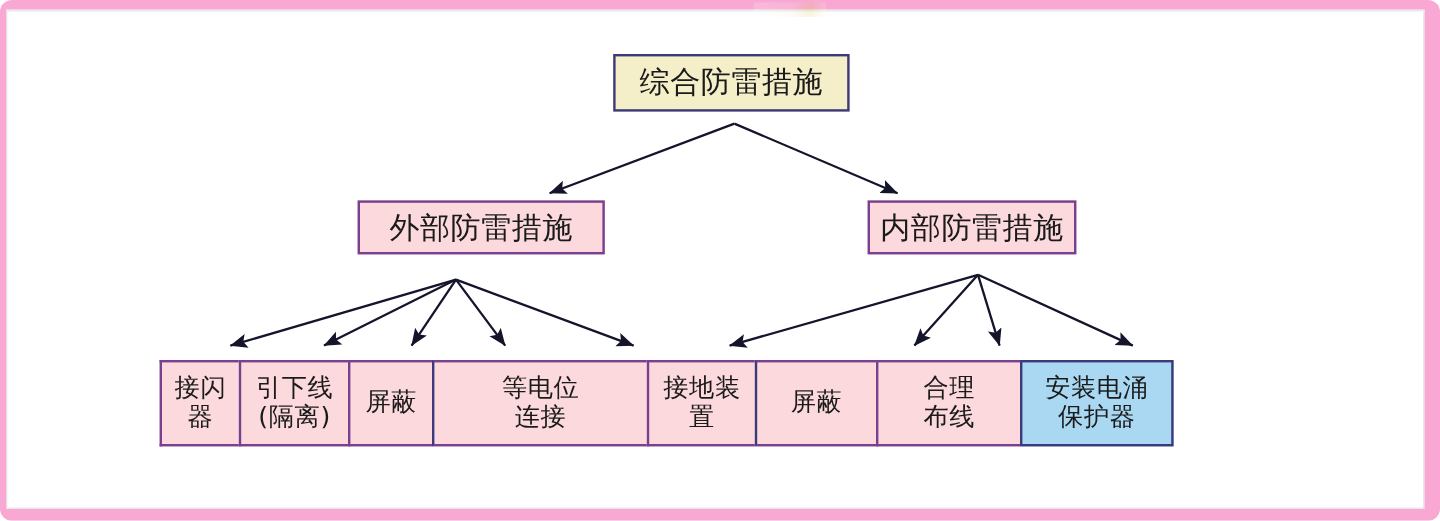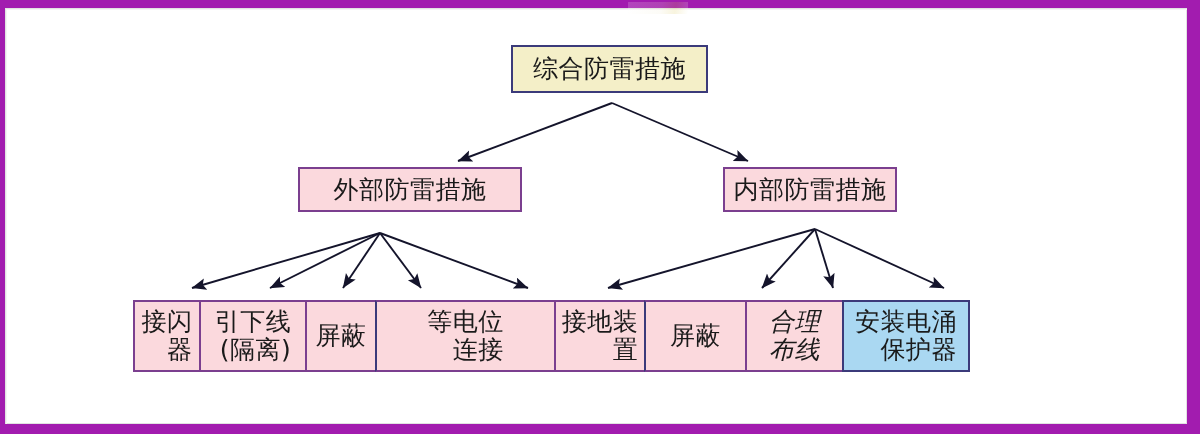--- a/index.html
+++ b/index.html
@@ -4,23 +4,24 @@
 <style>
   html, body {
     margin: 0;
     padding: 0;
     background: #ffffff;
   }
   #canvas {
     position: relative;
     width: 1200px;
     height: 434px;
-    background: #a21caf;
+    background: #f9a8d4;
     font-family: "DejaVu Sans", "Liberation Sans", sans-serif;
     overflow: hidden;
+    border-radius: 10px;
   }
   
   .frame {
     position: absolute;
     left: 5px;
     top: 8px;
     width: 1182px;
     height: 416px;
     border: 1px solid #e2e2e2;
     box-sizing: border-box;
@@ -90,22 +91,22 @@
     box-sizing: border-box;
   }
   .leaf {
     box-sizing: border-box;
     border: 2px solid #7b3f8f;
     border-right-width: 0;
     background: #fbd9dd;
     display: flex;
     align-items: center;
     justify-content: center;
-    text-align: right;
-    font-size: 25px;
+    text-align: center;
+    font-size: 21px;
     line-height: 1.12;
     color: #1a1a1a;
     letter-spacing: 0.5px;
   }
   .leaf:last-child { border-right-width: 2px; }
   .leaf.accent {
     background: #aad8f2;
     border-color: #3b3a7a;
   }
   .leaf.dark-div {
@@ -143,38 +144,38 @@
       <path d="M815,229 L762,288"></path>
       <path d="M815,229 L833,288"></path>
       <path d="M815,229 L944,288"></path>
     </g>
   </svg>
 
   <div class="node node-root" style="left:511px; top:45px; width:197px; height:48px;">
     <span>综合防雷措施</span>
   </div>
 
-  <div class="node node-branch" style="left:298px; top:167px; width:224px; height:45px;">
+  <div class="node node-branch" style="left:298px; top:167px; width:206px; height:45px;">
     <span>外部防雷措施</span>
   </div>
 
   <div class="node node-branch" style="left:723px; top:167px; width:174px; height:45px;">
     <span>内部防雷措施</span>
   </div>
 
   <div class="leaf-row">
 
     <div class="leaf" style="width:66px;">
       <span class="leaf-inner">
         <span>接闪</span><br>
         <span>器</span>
       </span>
     </div>
 
-    <div class="leaf" style="width:106px;">
+    <div class="leaf" style="width:91px;">
       <span class="leaf-inner">
         <span>引下线</span><br>
         <span>(隔离)</span>
       </span>
     </div>
 
     <div class="leaf" style="width:70px;">
       <span class="leaf-inner">屏蔽</span>
     </div>
 
@@ -189,21 +190,21 @@
       <span class="leaf-inner">
         <span>接地装</span><br>
         <span>置</span>
       </span>
     </div>
 
     <div class="leaf dark-div" style="width:101px;">
       <span class="leaf-inner">屏蔽</span>
     </div>
 
-    <div class="leaf" style="width:97px;font-style:italic;">
+    <div class="leaf" style="width:120px;">
       <span class="leaf-inner">
         <span>合理</span><br>
         <span>布线</span>
       </span>
     </div>
 
     <div class="leaf accent" style="width:128px;">
       <span class="leaf-inner">
         <span>安装电涌</span><br>
         <span>保护器</span>

